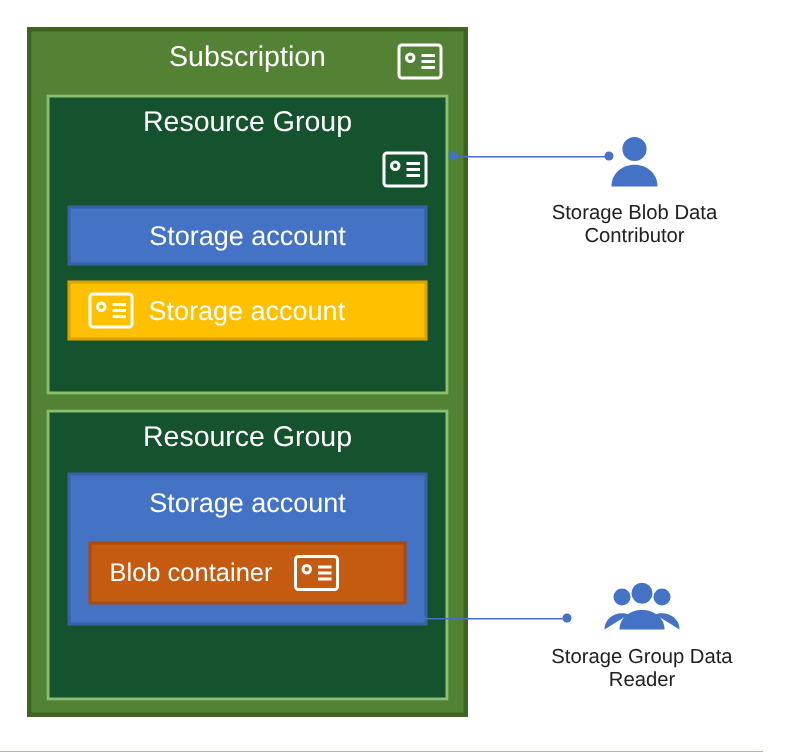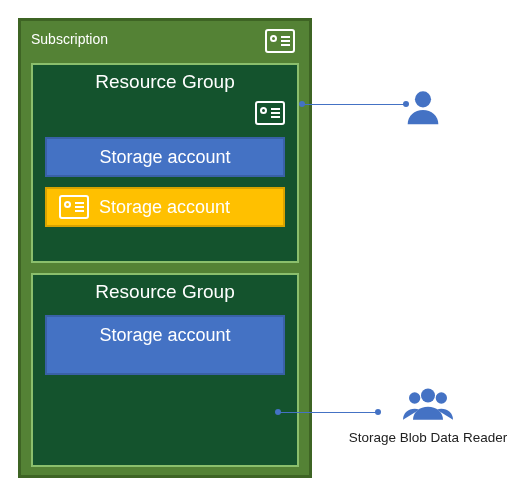--- a/index.html
+++ b/index.html
@@ -22,22 +22,22 @@
     top: 6px;
     width: 294px;
     height: 460px;
     background: #548235;
     border: 3px solid #3e6424;
     box-sizing: border-box;
     padding: 4px 10px 10px 10px;
     color: #fff;
   }
   .sub-header {
-    text-align: left;
-    font-size: 14px;
+    text-align: center;
+    font-size: 19px;
     position: relative;
     height: 32px;
     line-height: 28px;
   }
   .badge-icon {
     display: inline-block;
     width: 26px;
     height: 20px;
     border: 2px solid currentColor;
     border-radius: 3px;
@@ -171,40 +171,45 @@
         <span class="badge-icon" style="flex:0 0 auto"></span>
         <span>Storage account</span>
       </div>
     </div>
 
     <div class="rg rg2">
       <div class="rg-header">Resource Group</div>
       <div class="storage3">
         <div class="st3-label">Storage account</div>
         <div style="height:10px"></div>
+        <div class="blob">
+          <span>Blob container</span>
+          <span class="badge-icon" style="flex:0 0 auto"></span>
+        </div>
       </div>
     </div>
 
   </div>
 
   <div class="line line1"></div>
   <div class="line line2"></div>
 
   <div class="actor actor1">
     <svg width="46" height="46" viewBox="0 0 24 24">
       <circle cx="12" cy="8" r="4.2" fill="#4472c4"></circle>
       <path d="M4 21c0-4.4 3.6-7.5 8-7.5s8 3.1 8 7.5" fill="#4472c4"></path>
     </svg>
+    <div>Storage Blob Data Contributor</div>
   </div>
 
   <div class="actor actor2">
     <svg width="60" height="46" viewBox="0 0 36 24">
       <circle cx="10" cy="9" r="3.4" fill="#4472c4"></circle>
       <circle cx="26" cy="9" r="3.4" fill="#4472c4"></circle>
       <circle cx="18" cy="7.5" r="4.2" fill="#4472c4"></circle>
       <path d="M3 22c0-3.8 3.1-6.5 7-6.5 1 0 1.9.2 2.7.5" fill="#4472c4"></path>
       <path d="M23.3 16c.8-.3 1.7-.5 2.7-.5 3.9 0 7 2.7 7 6.5" fill="#4472c4"></path>
       <path d="M9 22c0-4.6 4-7.8 9-7.8s9 3.2 9 7.8" fill="#4472c4"></path>
     </svg>
-    <div>Storage Blob Data Reader</div>
+    <div>Storage Group Data Reader</div>
   </div>
 
 </div>
 
 </body></html>

